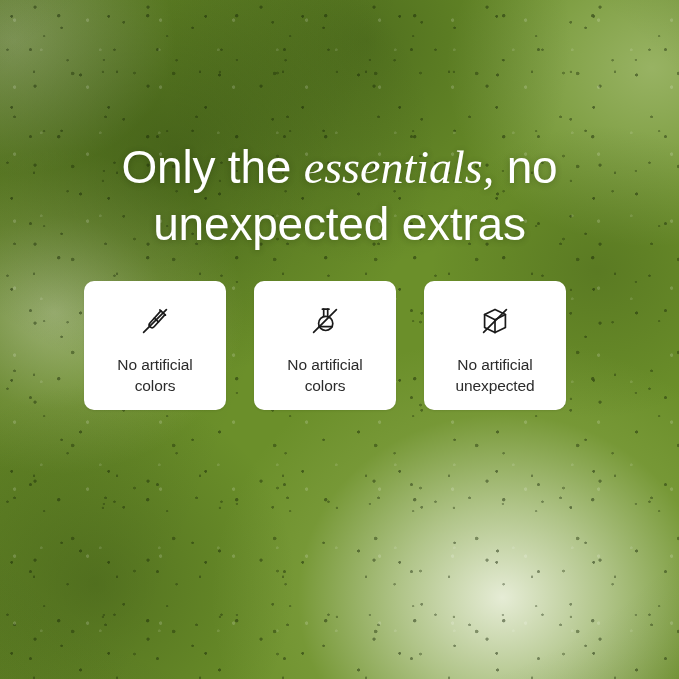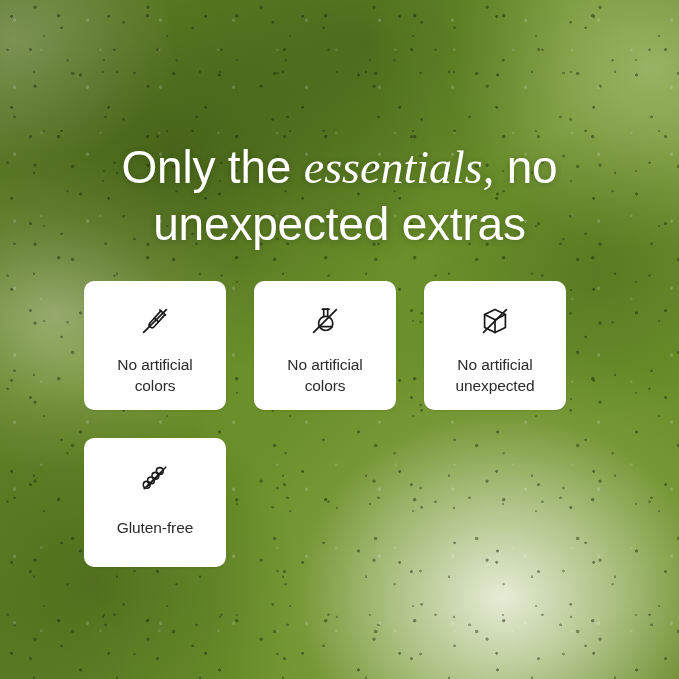--- a/index.html
+++ b/index.html
@@ -165,31 +165,16 @@
           <path d="M8.6 31.4 31.4 8.6"></path>
         </svg>
       </span>
       <span class="label">
         <span>No artificial</span><br>
         <span>unexpected</span>
       </span>
     </div>
 
 
-    <div class="card compact">
-      <span class="icon">
-        <svg width="40" height="40" viewBox="0 0 40 40" fill="none" stroke="#1a1a1a" stroke-width="1.6" stroke-linecap="round" stroke-linejoin="round">
-          <path d="M12.6 28.2 26.4 14.4"></path>
-          <path d="M24.8 9.6c1.9 0 3.4 1.5 3.4 3.4 0 1.9-1.5 3.4-3.4 3.4-1.9 0-3.4-1.5-3.4-3.4 0-1.9 1.5-3.4 3.4-3.4z"></path>
-          <path d="M20.4 14.4c1.9 0 3.4 1.5 3.4 3.4 0 1.9-1.5 3.4-3.4 3.4-1.9 0-3.4-1.5-3.4-3.4 0-1.9 1.5-3.4 3.4-3.4z"></path>
-          <path d="M16 19c1.9 0 3.4 1.5 3.4 3.4 0 1.9-1.5 3.4-3.4 3.4-1.9 0-3.4-1.5-3.4-3.4 0-1.9 1.5-3.4 3.4-3.4z"></path>
-          <path d="M11.7 23.4c1.9 0 3.4 1.5 3.4 3.4 0 1.9-1.5 3.4-3.4 3.4-1.9 0-3.4-1.5-3.4-3.4 0-1.9 1.5-3.4 3.4-3.4z"></path>
-          <path d="M9.2 30.8 30.8 9.2"></path>
-        </svg>
-      </span>
-      <span class="label">
-        <span>Gluten-free</span>
-      </span>
-    </div>
 
 
   </div>
 </div>
 
 </body></html>

